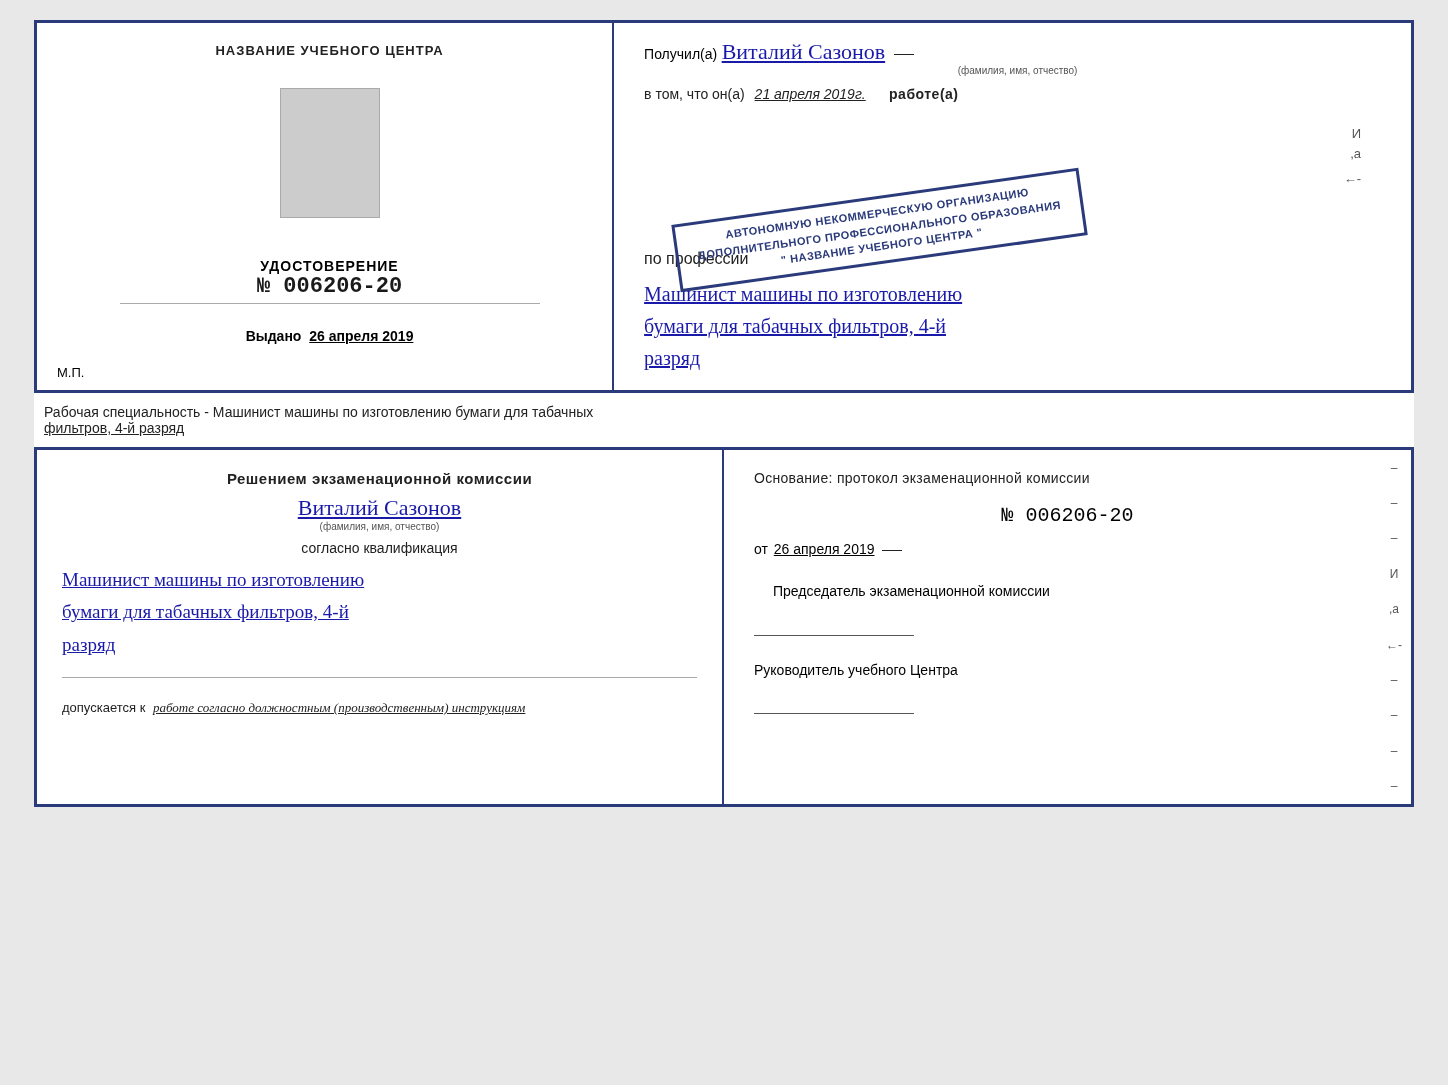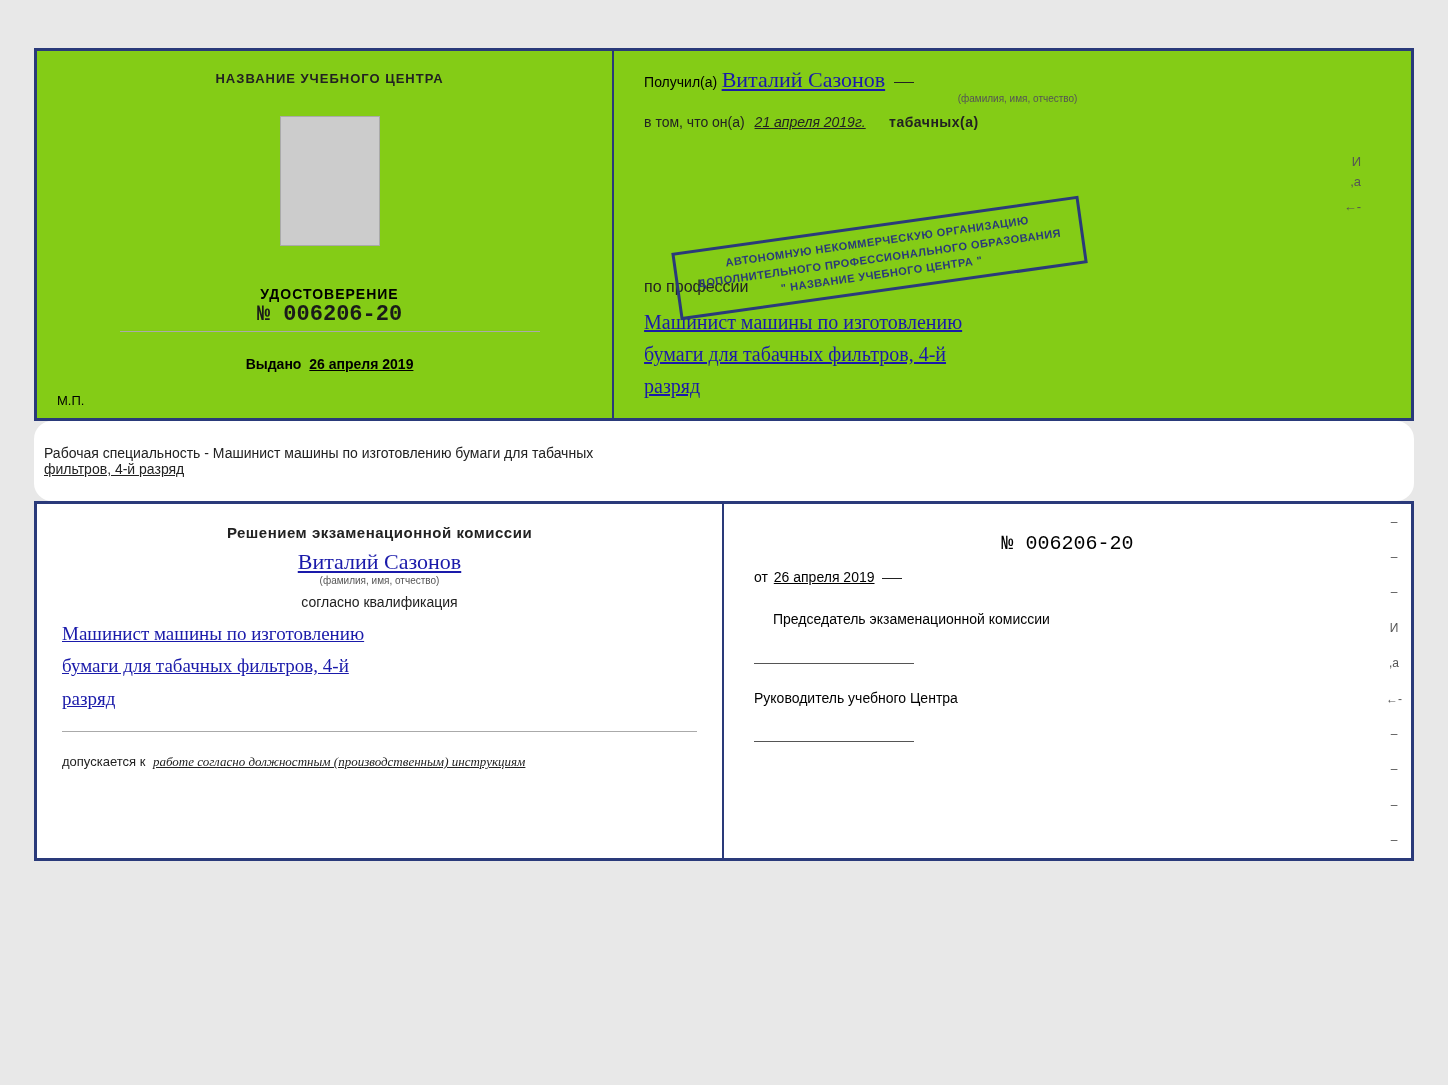--- a/index.html
+++ b/index.html
@@ -17,24 +17,23 @@
 
     .document-section {
       width: 1380px;
     }
 
     
     .certificate-top {
       display: flex;
       width: 100%;
       border: 3px solid #2a3a7a;
-      background: #84cc16;
+      background: #ffffff;
       min-height: 340px;
       position: relative;
-      margin-top: 28px;
     }
 
     .cert-left {
       width: 42%;
       border-right: 2px solid #2a3a7a;
       padding: 20px 20px 20px 30px;
       display: flex;
       flex-direction: column;
       align-items: center;
       position: relative;
@@ -145,25 +144,24 @@
       font-size: 20px;
       font-family: 'Comic Sans MS', cursive;
       color: #1a1aaa;
       text-decoration: underline;
       line-height: 1.6;
     }
 
     
     .label-bar {
       background: #fff;
-      padding: 24px 10px;
+      padding: 11px 10px;
       font-size: 14px;
       color: #222;
       width: 100%;
-      border-radius: 18px;
     }
 
     .label-bar .underline-text {
       text-decoration: underline;
     }
 
     
     .certificate-bottom {
       display: flex;
       width: 100%;
@@ -349,21 +347,21 @@
         <span class="received-name">Виталий Сазонов</span>
         <span class="inline-dash"></span>
         <br>
         <span class="received-subtitle">(фамилия, имя, отчество)</span>
       </div>
 
       <div class="in-that">
         <span>в том, что он(а)</span>
         <span style="text-decoration:underline; font-style:italic; margin-left:6px;">21 апреля 2019г.</span>
         &nbsp;&nbsp;&nbsp;&nbsp;
-        <span class="finished-label">табачных(а)</span>
+        <span class="finished-label">работе(а)</span>
       </div>
 
       <div style="position:relative; height: 120px; margin: 4px 0;">
         <div class="stamp-box">
           <div class="stamp-text">АВТОНОМНУЮ НЕКОММЕРЧЕСКУЮ ОРГАНИЗАЦИЮ</div>
           <div class="stamp-text">ДОПОЛНИТЕЛЬНОГО ПРОФЕССИОНАЛЬНОГО ОБРАЗОВАНИЯ</div>
           <div class="stamp-text">" НАЗВАНИЕ УЧЕБНОГО ЦЕНТРА "</div>
         </div>
         <div style="position:absolute; right: 30px; top: 10px; font-size:13px; color:#555;">И</div>
         <div style="position:absolute; right: 30px; top: 30px; font-size:13px; color:#555;">,а</div>
@@ -399,20 +397,21 @@
         <div class="qualification-handwritten">разряд</div>
       </div>
       <hr class="separator-line" style="width:100%;margin:8px 0;">
       <div class="allowed-text">
         <span>допускается к</span>
         <span class="allowed-handwritten underline" style="margin-left:4px;">работе согласно должностным (производственным) инструкциям</span>
       </div>
     </div>
 
     <div class="bottom-right">
+      <div class="basis-label">Основание: протокол экзаменационной комиссии</div>
       <div class="protocol-number">№ 006206-20</div>
       <div class="protocol-date">
         <span>от</span>
         <span style="text-decoration:underline; margin-left:2px;">26 апреля 2019</span>
         <span class="inline-dash"></span>
       </div>
       <div class="chairman-label">Председатель экзаменационной комиссии</div>
       <div class="signature-line"></div>
       <div class="director-label">Руководитель учебного Центра</div>
       <div class="signature-line"></div>

